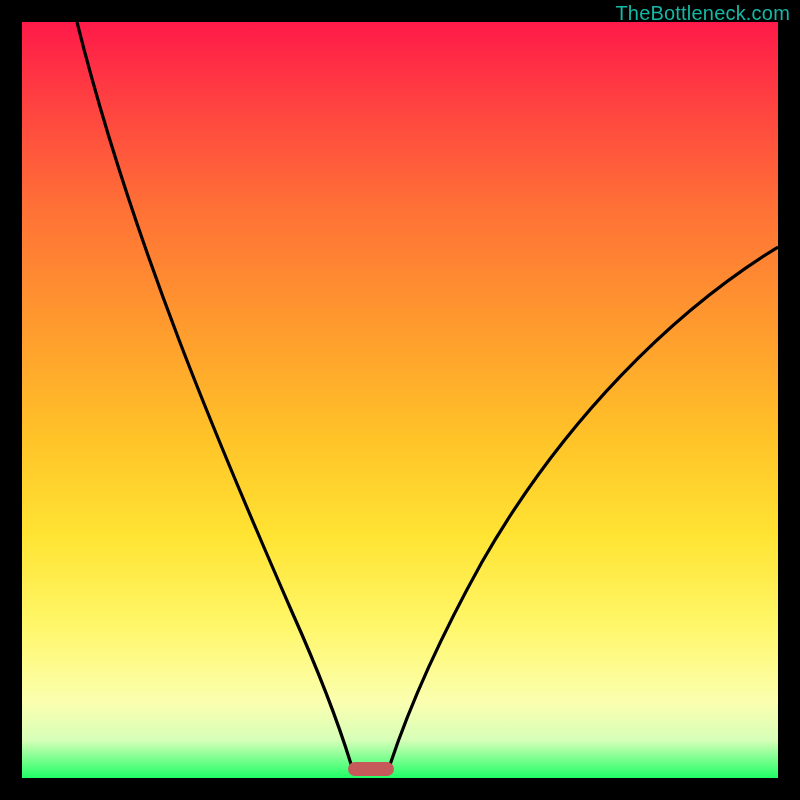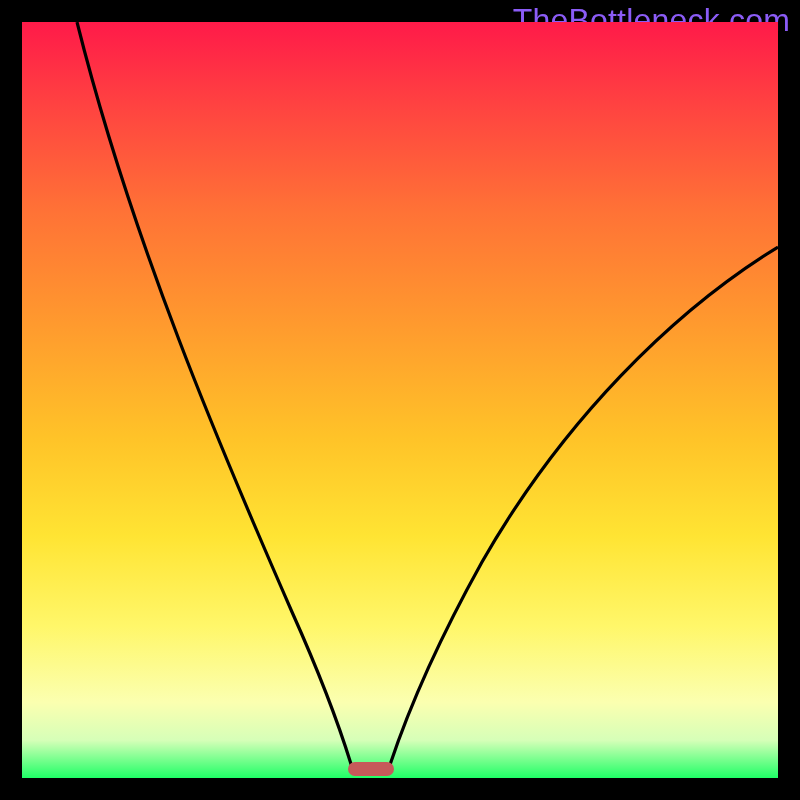--- a/index.html
+++ b/index.html
@@ -51,22 +51,22 @@
     position: absolute;
     width: 46px;
     height: 14px;
     background: #c65a5a;
     border-radius: 7px;
   }
   .watermark {
     position: absolute;
     top: 2px;
     right: 10px;
-    color: #8b5cf6;
-    font-size: 32px;
+    color: #14b8a6;
+    font-size: 20px;
     font-weight: 500;
     letter-spacing: 0.2px;
   }
 </style>
 </head>
 <body>
 
 <div class="frame">
 
   <div class="watermark">TheBottleneck.com</div>

